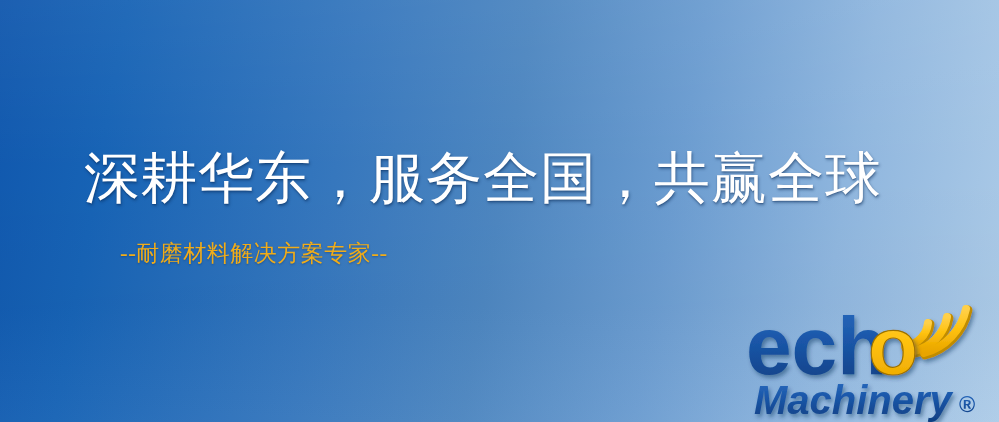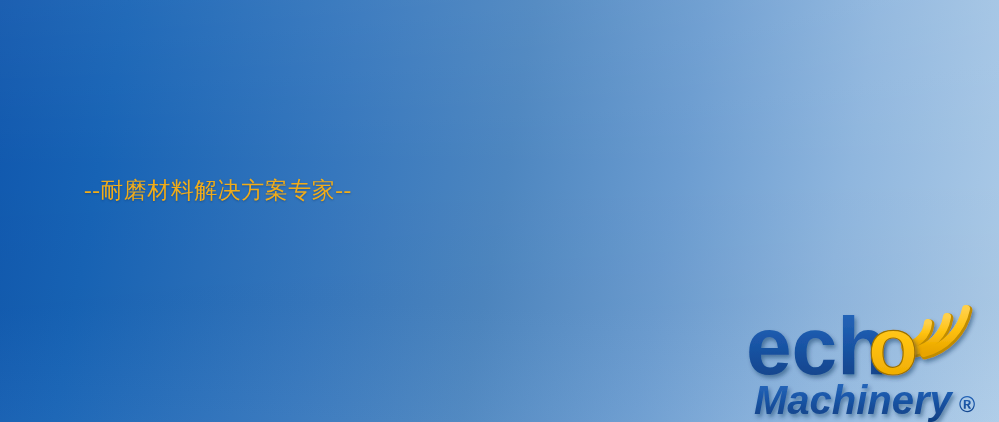--- a/index.html
+++ b/index.html
@@ -59,20 +59,21 @@
   }
   .subhead {
     font-family: "Liberation Serif", "DejaVu Serif", serif;
     font-size: 23px;
     line-height: 1.2;
     color: #f0ac19;
     letter-spacing: 0.5px;
     margin-top: 30px;
     white-space: nowrap;
     text-shadow: 0 1px 2px rgba(10,45,95,0.40);
+    margin-left: 36px;
   }
 
   
   .logo {
     position: absolute;
     left: 744px;
     top: 296px;
     width: 252px;
     height: 126px;
   }
@@ -88,20 +89,21 @@
   }
 </style>
 </head>
 <body>
 
 <div class="banner">
 
   <div class="banner-sheen"></div>
 
   <div class="copy">
+    <div class="headline">深耕华东，服务全国，共赢全球</div>
     <div class="subhead">--耐磨材料解决方案专家--</div>
   </div>
 
   <div class="logo">
     <svg viewBox="0 0 252 126" xmlns="http://www.w3.org/2000/svg">
       <defs>
         <linearGradient id="gBlue" x1="0" y1="0" x2="0" y2="1">
           <stop offset="0%" stop-color="#2a6cc0"></stop>
           <stop offset="45%" stop-color="#1a56a8"></stop>
           <stop offset="100%" stop-color="#103f82"></stop>

